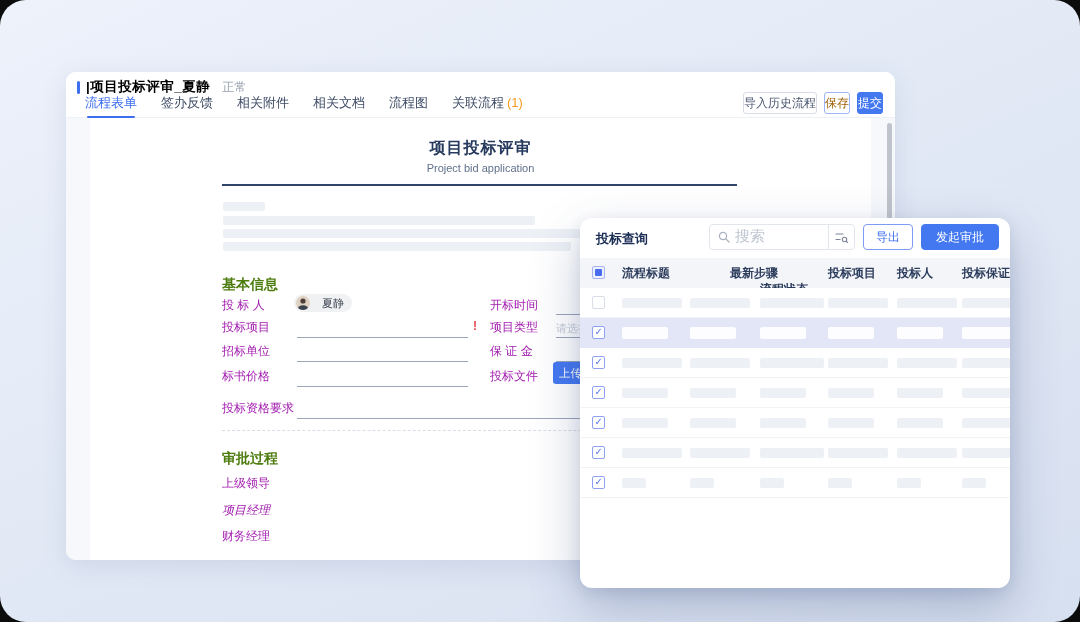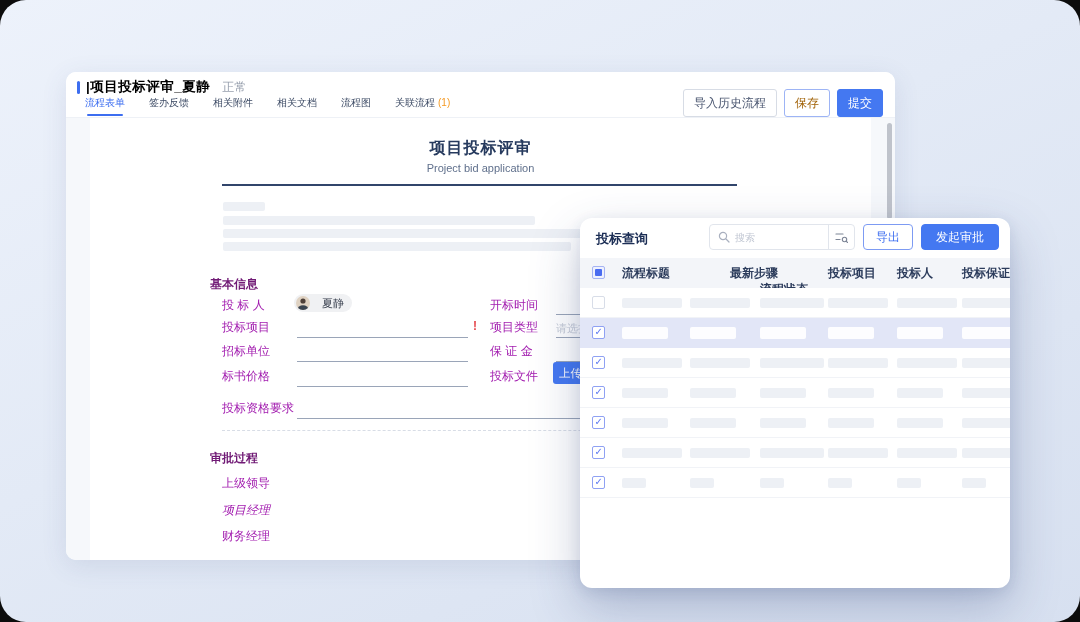--- a/index.html
+++ b/index.html
@@ -10,60 +10,60 @@
   
   .main-window { position:absolute; left:66px; top:72px; width:829px; height:488px;
                  background:#fff; border-radius:10px; box-shadow:0 6px 26px rgba(62,84,134,.12); z-index:1; }
   .win-header { position:relative; height:46px; border-bottom:1px solid #eef1f6; background:#fff; border-radius:10px 10px 0 0; }
   .title-row { position:absolute; left:11px; top:6px; display:flex; align-items:center; }
   .accent-bar { width:3px; height:13px; background:#3D6EF0; border-radius:2px; margin-right:6px; }
   .win-title { font-size:13.5px; font-weight:bold; color:#000000; letter-spacing:.5px; }
   .win-status { font-size:12px; color:#98a0ae; margin-left:12px; }
   .tab-row { position:absolute; left:19px; right:12px; top:22px; height:24px; display:flex; align-items:center; justify-content:space-between; }
   .tabs { display:flex; gap:24px; align-items:center; }
-  .tab { font-size:10px; color:#3e4c66; cursor:pointer; padding-bottom:7px; position:relative; white-space:nowrap; }
+  .tab { font-size:13px; color:#3e4c66; cursor:pointer; padding-bottom:7px; position:relative; white-space:nowrap; }
   .tab.active { color:#3D6EF0; }
   .tab.active::after { content:""; position:absolute; left:2px; right:2px; bottom:1px; height:2px; background:#3D6EF0; border-radius:1px; }
   .badge { color:#F59A23; margin-left:3px; }
   .header-actions { display:flex; gap:7px; align-items:center; margin-bottom:6px; }
-  .btn { font-size:12px; height:28px; padding:0 10px; border-radius:3px; cursor:pointer; font-family:inherit; line-height:20px; }
+  .btn { font-size:12px; height:22px; padding:0 0; border-radius:3px; cursor:pointer; font-family:inherit; line-height:20px; }
   .btn.ghost { background:#fff; border:1px solid #d7dce5; color:#4a5670; }
   .btn.outline { background:#fff; border:1px solid #9db4f5; color:#a16207; }
   .btn.primary { background:#4478F1; border:1px solid #4478F1; color:#fff; }
 
   .win-body { position:absolute; top:46px; left:0; right:0; bottom:0; background:#f6f8fb; border-radius:0 0 10px 10px; overflow:hidden; }
   .paper { position:absolute; left:24px; width:781px; top:0; bottom:0; background:#fff; }
   .scrollbar-thumb { position:absolute; right:3px; top:5px; width:5px; height:96px; background:#bfc3cb; border-radius:3px; }
 
   
   .form-title { position:absolute; left:0; right:0; top:20px; text-align:center; font-size:16px; font-weight:bold; color:#263a5e; letter-spacing:1px; }
   .form-subtitle { position:absolute; left:0; right:0; top:44px; text-align:center; font-size:11px; color:#60708c; }
   .title-divider { position:absolute; left:132px; width:515px; top:66px; height:2px; background:#31456b; }
   .sk { position:absolute; height:9px; background:#edf0f5; border-radius:2px; }
   .fld-label { position:absolute; font-size:12px; color:#a21caf; height:16px; line-height:16px; white-space:nowrap; }
   .u-line { position:absolute; height:1px; background:#9aa5b8; }
-  .section-h { position:absolute; left:120px; font-size:12px; font-weight:bold; color:#701a75; }
+  .section-h { position:absolute; left:132px; font-size:14px; font-weight:bold; color:#4d7c0f; }
   .req-mark { position:absolute; color:#E5484D; font-weight:bold; font-size:12px; }
   .user-pill { position:absolute; left:204px; top:176px; height:18px; display:inline-flex; align-items:center; gap:12px;
                background:#f0f1f3; border-radius:9px; padding:0 8px 0 2px; }
   .avatar { width:14px; height:14px; border-radius:50%; overflow:hidden; display:inline-block; }
   .user-pill .name { font-size:11px; color:#333b4a; }
   .placeholder-txt { position:absolute; font-size:11px; color:#c4cad6; }
   .upload-btn { position:absolute; left:463px; top:244px; width:58px; height:22px; background:#4478F1; color:#fff;
                 border:none; border-radius:3px; font-size:11.5px; font-family:inherit; cursor:pointer; }
   .dashed-divider { position:absolute; left:132px; width:515px; top:312px; border-top:1px dashed #d8dde6; }
 
   
   .query-panel { position:absolute; left:580px; top:218px; width:430px; height:370px; background:#fff; border-radius:12px;
                  box-shadow:0 20px 50px rgba(45,65,120,.28), 0 4px 14px rgba(45,65,120,.12); z-index:10; overflow:hidden; }
   .panel-title { position:absolute; left:16px; top:12px; font-size:13px; font-weight:bold; color:#1d2f56; }
   .panel-controls { position:absolute; right:11px; top:6px; display:flex; gap:8px; align-items:center; height:26px; }
   .search-box { width:146px; height:26px; border:1px solid #e1e5ec; border-radius:4px; display:flex; align-items:center; background:#fff; }
   .search-box .q { margin:0 5px 0 8px; display:flex; }
-  .search-box input { border:none; outline:none; flex:1; min-width:0; font-size:10px; color:#41507a; font-family:Liberation Serif, serif; background:transparent; }
+  .search-box input { border:none; outline:none; flex:1; min-width:0; font-size:15px; color:#41507a; font-family:Liberation Mono, monospace; background:transparent; }
   .search-box input::placeholder { color:#c0c6d2; }
   .filter-seg { width:26px; height:100%; border-left:1px solid #e1e5ec; display:flex; align-items:center; justify-content:center; cursor:pointer; }
   .p-btn { height:26px; border-radius:4px; font-size:12px; padding:0 12px; cursor:pointer; font-family:Liberation Sans, sans-serif; }
   .p-btn.outline { background:#fff; border:1px solid #7d9bf3; color:#3D6EF0; }
   .p-btn.primary { background:#4478F1; border:1px solid #4478F1; color:#fff; padding:0 14px; }
 
   .thead { position:absolute; left:0; right:0; top:40px; height:30px; background:#f3f5f9; }
   .th { position:absolute; top:0; height:30px; line-height:30px; font-size:12px; font-weight:bold; color:#2c3c5c; white-space:nowrap; }
   .tbody { position:absolute; left:0; right:0; top:70px; }
   .trow { position:relative; height:30px; border-bottom:1px solid #f1f3f7; overflow:hidden; background:#fff; }

